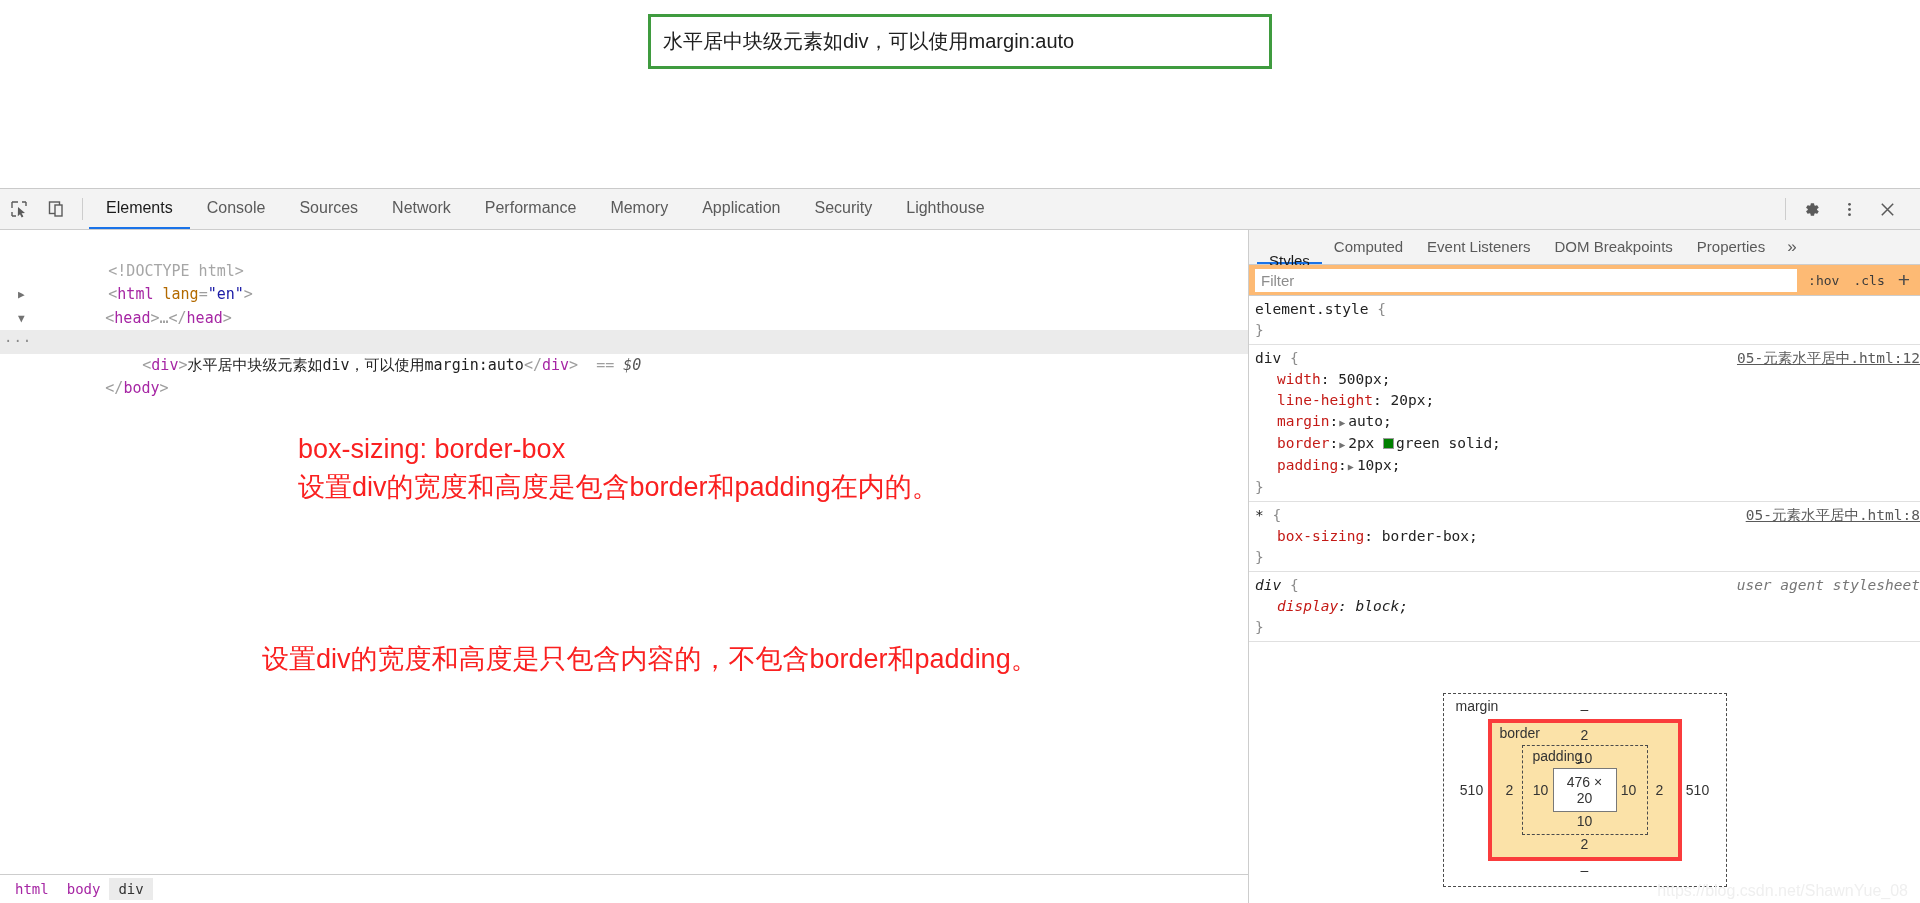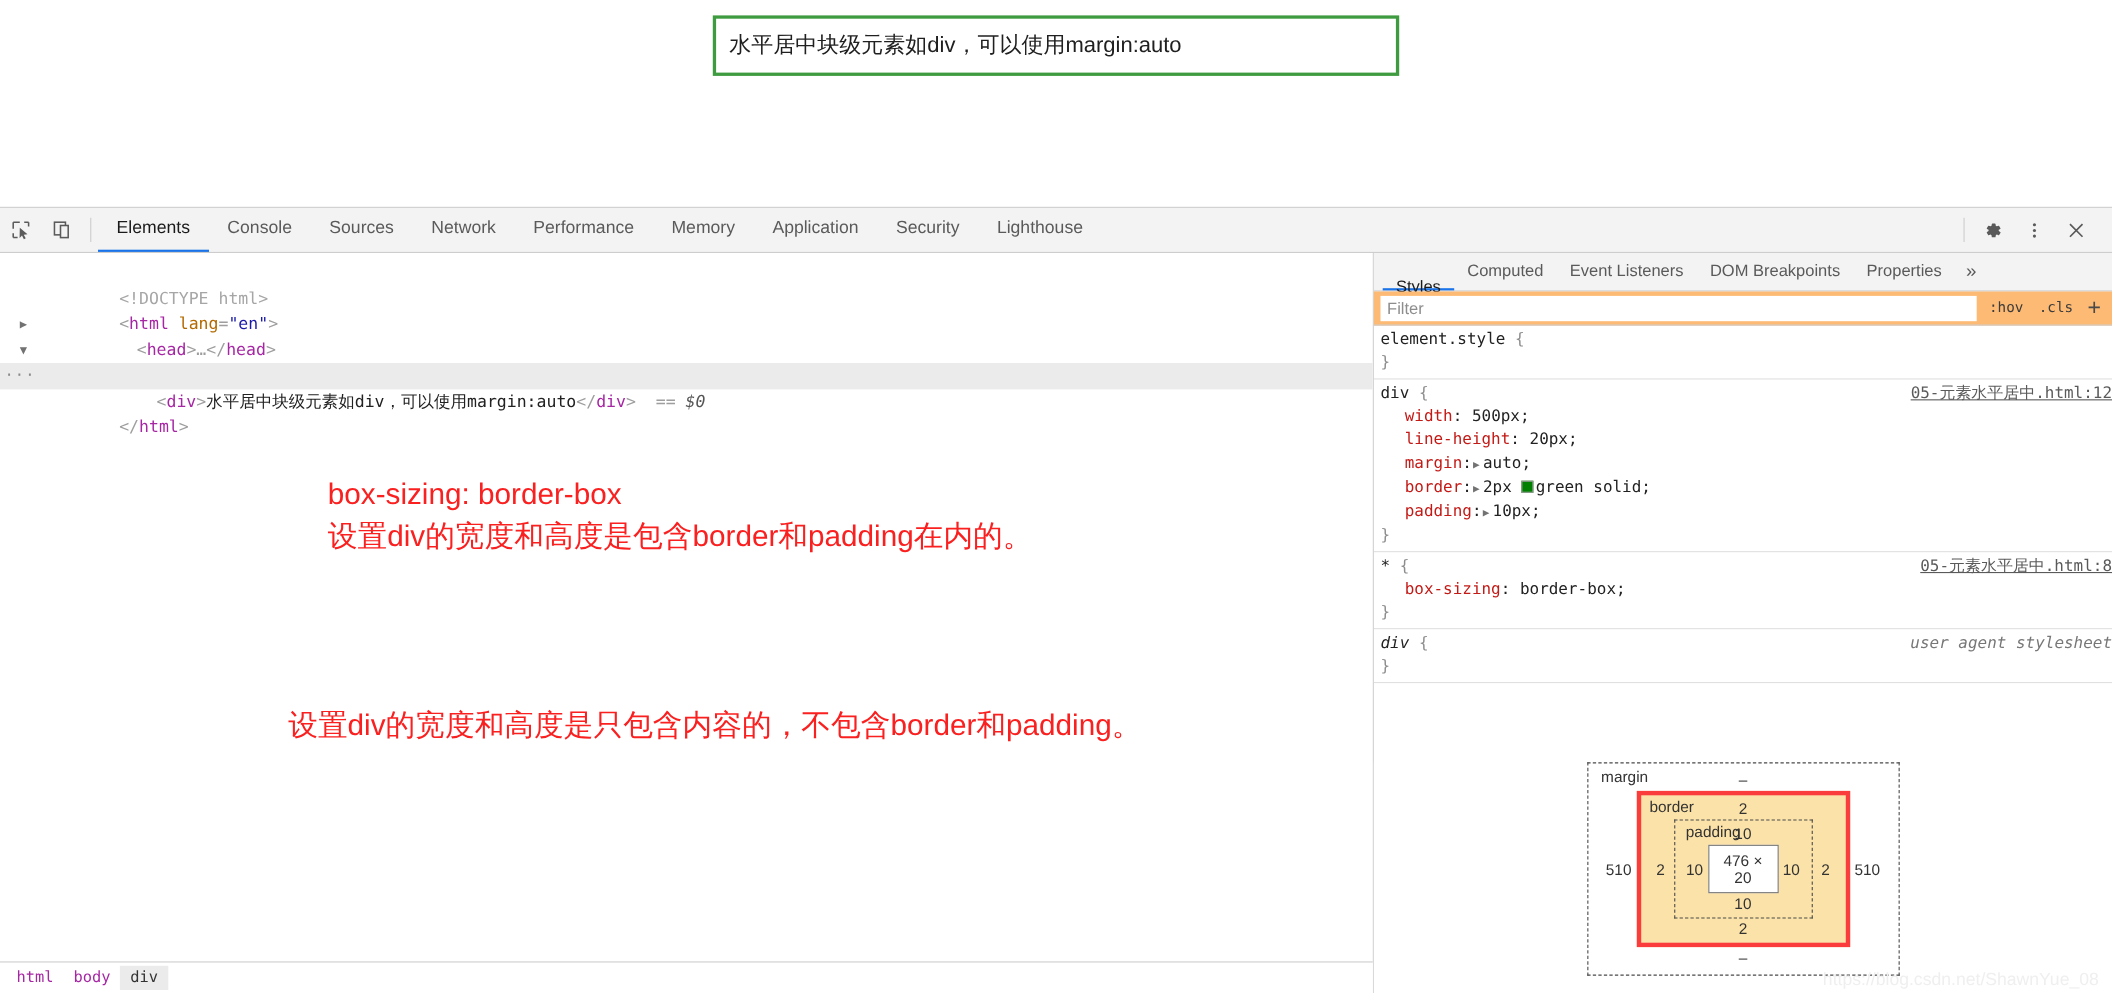--- a/index.html
+++ b/index.html
@@ -106,21 +106,21 @@
     position: relative;
   }
   .dom-row {
     white-space: pre;
     padding-left: 18px;
     position: relative;
     height: 23.5px;
   }
   .dom-row.selected { background: #ebebeb; }
   .dom-indent-1 { padding-left: 18px; }
-  .dom-indent-2 { padding-left: 34px; }
+  .dom-indent-2 { padding-left: 15px; }
   .dom-indent-3 { padding-left: 52px; }
   .tok-doctype { color: #a6a6a6; }
   .tok-punct   { color: #9e9e9e; }
   .tok-tag     { color: #a626a4; }
   .tok-attr    { color: #b36a00; }
   .tok-val     { color: #1a1aa6; }
   .tok-text    { color: #222222; }
   .tok-dollar  { color: #555555; font-style: italic; }
   .tri {
     position: absolute;
@@ -427,24 +427,24 @@
         </div>
 
         <div class="dom-row dom-indent-2">
           <span class="tri tri-d"></span><span class="tok-punct">&lt;</span><span class="tok-tag">body</span><span class="tok-punct">&gt;</span>
         </div>
 
         <div class="dom-row dom-indent-3 selected">
           <span class="ellipsis-badge">···</span><span class="tok-punct">&lt;</span><span class="tok-tag">div</span><span class="tok-punct">&gt;</span><span class="tok-text">水平居中块级元素如div，可以使用margin:auto</span><span class="tok-punct">&lt;/</span><span class="tok-tag">div</span><span class="tok-punct">&gt;</span><span>  </span><span class="tok-punct">==</span><span> </span><span class="tok-dollar">$0</span>
         </div>
 
-
-        <div class="dom-row dom-indent-1">
-          <span class="tok-punct">&lt;/</span><span class="tok-tag">html</span><span class="tok-punct">&gt;</span>
-        </div>
+        <div class="dom-row dom-indent-2">
+          <span class="tok-punct">&lt;/</span><span class="tok-tag">body</span><span class="tok-punct">&gt;</span>
+        </div>
+
 
         <div class="annot" id="annot-1"><span>box-sizing: border-box</span><br><span>设置div的宽度和高度是包含border和padding在内的。</span></div>
         <div class="annot" id="annot-2"><br><span>设置div的宽度和高度是只包含内容的，不包含border和padding。</span></div>
       </div>
 
       <div id="dom-breadcrumb">
         <div class="crumb">html</div>
         <div class="crumb">body</div>
         <div class="crumb active">div</div>
       </div>
@@ -495,20 +495,21 @@
         <div class="rule-block">
           <div class="origin">05-元素水平居中.html:8</div>
           <div class="rule-line"><span class="sel">*</span><span class="brace"> {</span></div>
           <div class="rule-line ind"><span class="prop">box-sizing</span><span class="val">: </span><span class="val">border-box</span><span class="val">;</span></div>
           <div class="rule-line"><span class="brace">}</span></div>
         </div>
 
         <div class="rule-block">
           <div class="origin ua">user agent stylesheet</div>
           <div class="rule-line"><span class="sel-ua">div</span><span class="brace"> {</span></div>
+          <div class="rule-line ind"><span class="prop-ua">display</span><span class="val-ua">: </span><span class="val-ua">block</span><span class="val-ua">;</span></div>
           <div class="rule-line"><span class="brace">}</span></div>
         </div>
 
       </div>
 
       <div id="box-model-wrap">
         <div id="bm-margin">
           <div class="bm-label">margin</div>
           <div class="bm-top">–</div>
           <div class="bm-mid">

